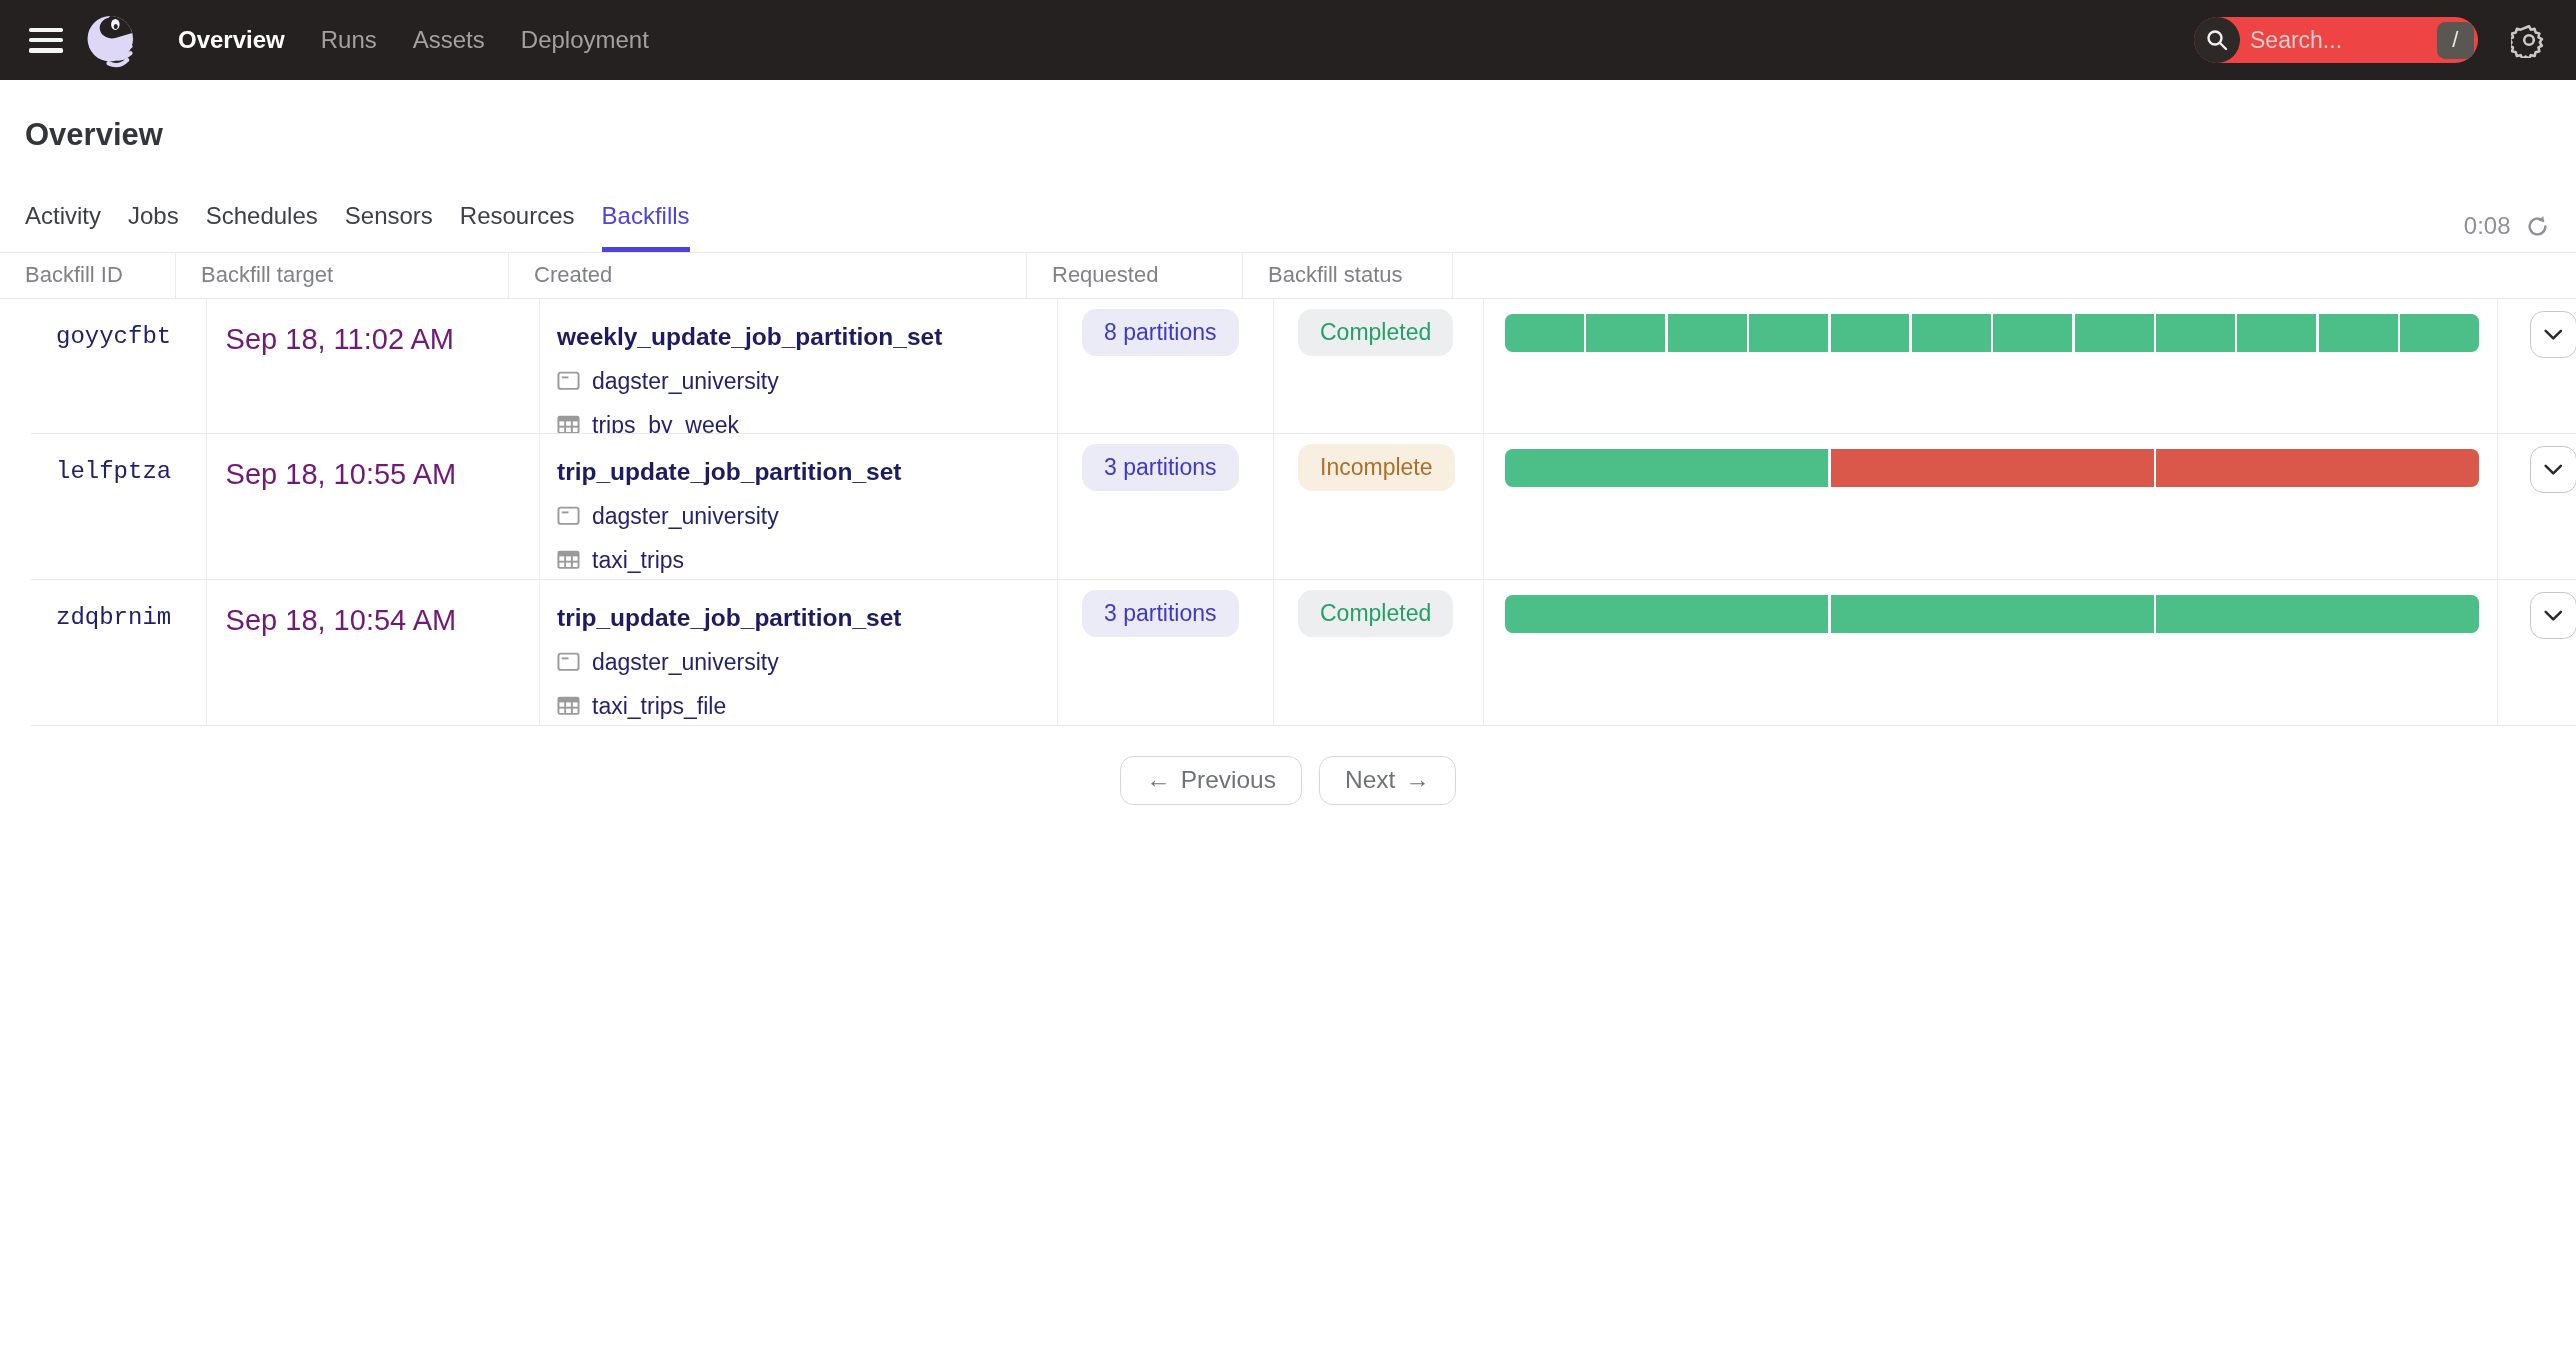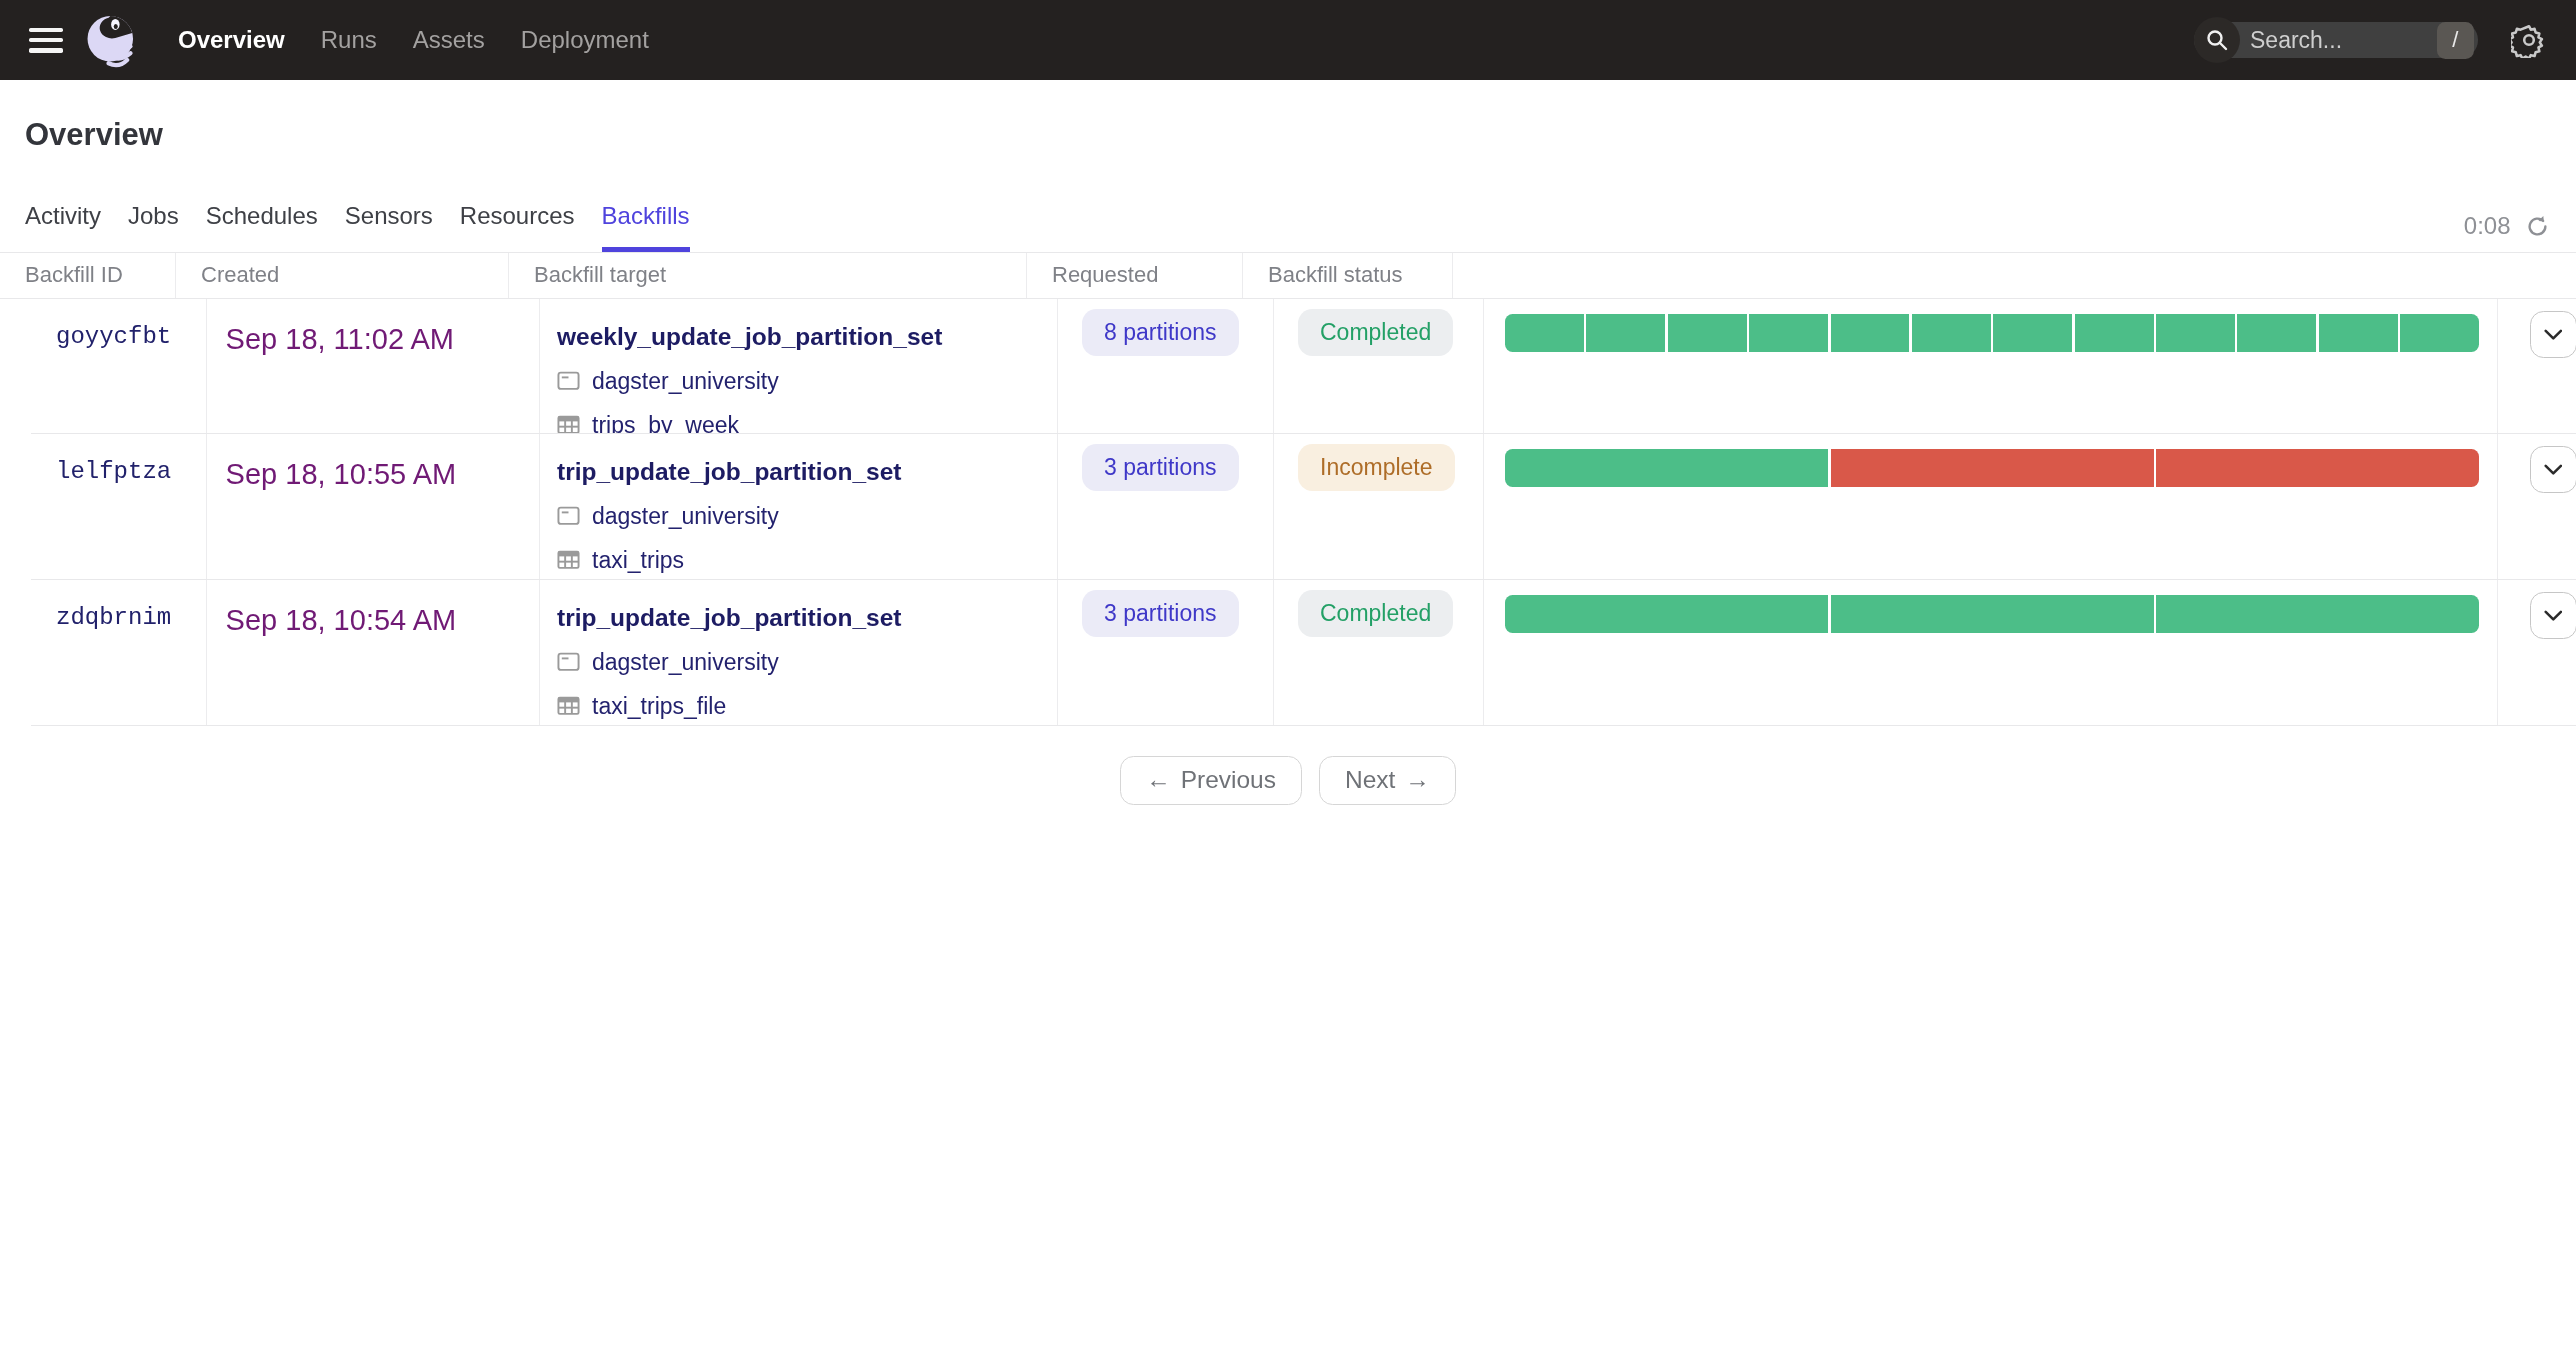--- a/index.html
+++ b/index.html
@@ -11,21 +11,21 @@
   .topbar { height:80px; background:#242120; display:flex; align-items:center;
     padding:0 29px; }
   .hamburger { width:34px; height:25px; display:flex; flex-direction:column;
     justify-content:space-between; cursor:pointer; margin-right:22px; }
   .hamburger span { display:block; height:4.2px; border-radius:1.7px; background:#f5f5f5; }
   .logo { width:59px; height:59px; margin-right:34px; flex:0 0 auto; }
   .nav { display:flex; align-items:center; gap:36px; }
   .nav-item { font-size:24px; color:#a3a1a0; cursor:pointer; }
   .nav-item.active { color:#ffffff; font-weight:600; }
   .topbar-right { margin-left:auto; display:flex; align-items:center; gap:32px; }
-  .searchbox { width:284px; height:36px; background:#404040; border-radius:23px;
+  .searchbox { width:284px; height:46px; background:#ef4444; border-radius:23px;
     display:flex; align-items:center; padding:0 4.2px 0 0; position:relative; }
   .search-iconwrap { width:46px; height:46px; border-radius:50%; background:#2c2927;
     display:flex; align-items:center; justify-content:center; }
   .search-input { flex:1; background:transparent; border:none; outline:none;
     color:#e8e8e8; font-size:23px; padding:0 8.5px 0 10px; width:118px;
     font-family:"Liberation Sans", sans-serif; }
   .search-input::placeholder { color:#cfcfcf; opacity:1; }
   .slash-key { width:37px; height:37px; border-radius:8.5px; background:#5a5753;
     color:#e9e9e9; font-size:22px; display:flex; align-items:center; justify-content:center; }
   .gear { width:37px; height:37px; display:flex; align-items:center; justify-content:center; }
@@ -133,22 +133,22 @@
     <svg width="27" height="27" viewBox="0 0 24 24">
       <path d="M19 12 a7 7 0 1 1 -2.05-4.95" fill="none" stroke="#8e9095" stroke-width="2.1" stroke-linecap="round"></path>
       <path d="M17.2 2.6 l0.4 4.8 -4.8 -0.4 z" fill="#8e9095"></path>
     </svg>
   </div>
 </div>
 
 <section>
   <div class="grid thead">
     <div class="th">Backfill ID</div>
+    <div class="th">Backfill target</div>
     <div class="th">Created</div>
-    <div class="th">Backfill target</div>
     <div class="th">Requested</div>
     <div class="th">Backfill status</div>
     <div class="th"></div>
   </div>
 
   <div class="grid row first">
     <div class="cell cell-id">goyycfbt</div>
     <div class="cell cell-created">Sep 18, 11:02 AM</div>
     <div class="cell cell-target">
       <span class="target-link">weekly_update_job_partition_set</span>

